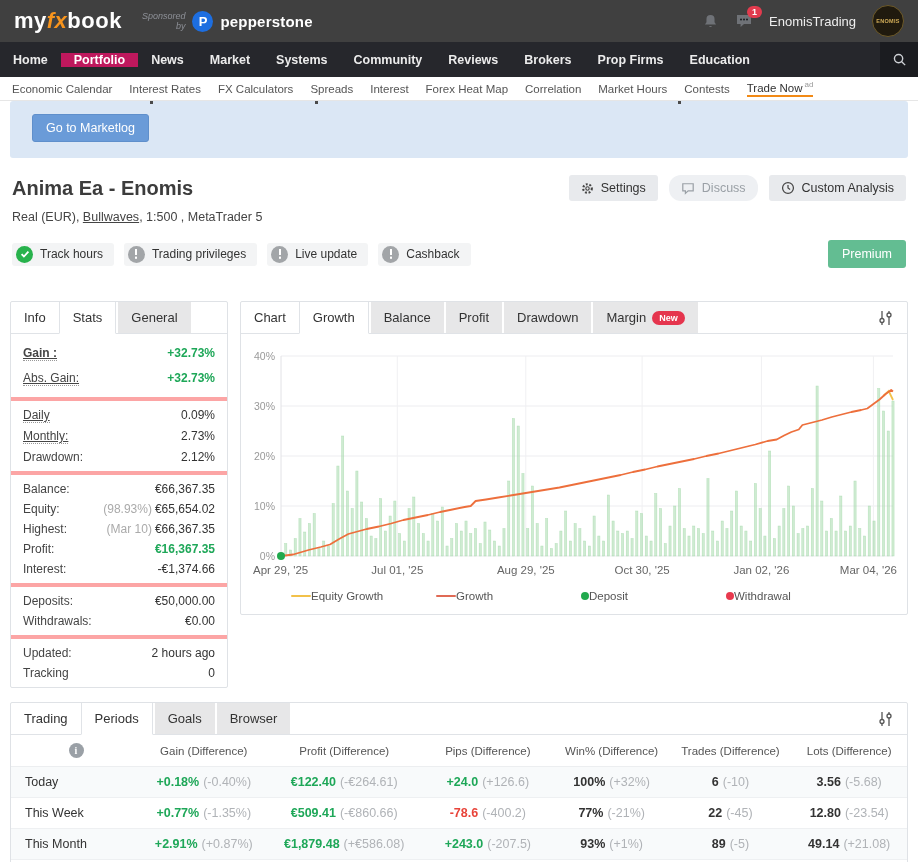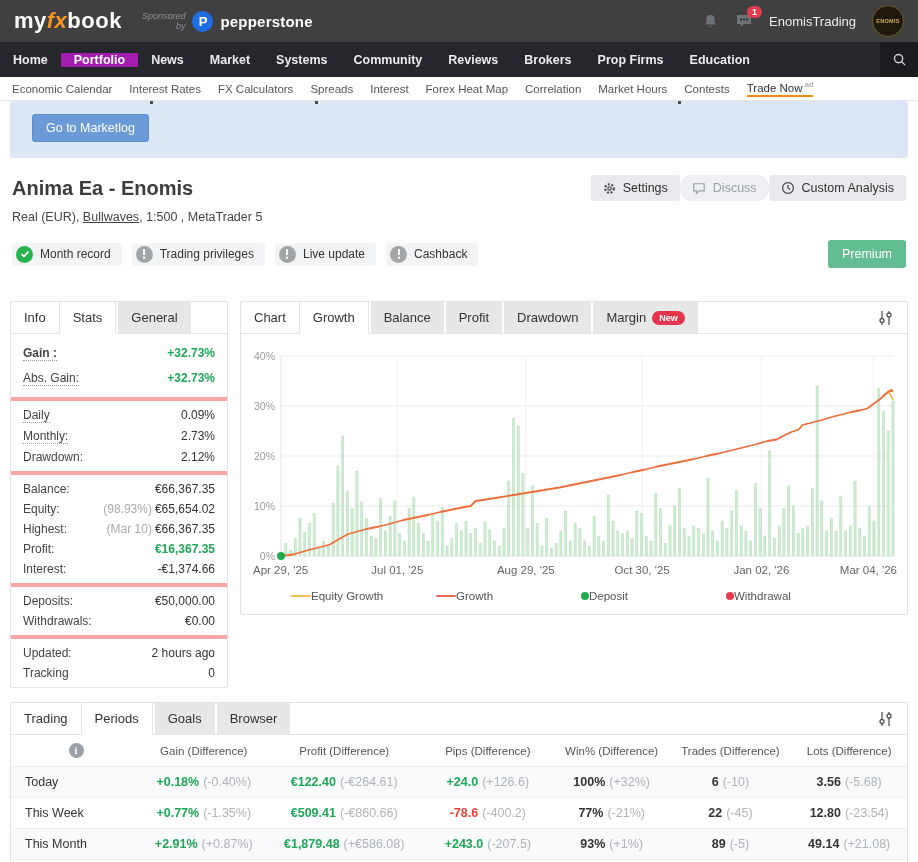--- a/index.html
+++ b/index.html
@@ -17,36 +17,36 @@
   .top-right{margin-left:auto;display:flex;align-items:center;gap:16px;}
   .icon-btn{position:relative;display:flex;align-items:center;}
   .badge-red{position:absolute;top:-7px;right:-9px;background:#e23b4e;color:#fff;font-size:9px;font-weight:700;
              border-radius:8px;padding:1px 5px;}
   .username{color:#eee;font-size:13px;}
   .avatar{width:30px;height:30px;border-radius:50%;background:#201a0e;border:1px solid #6d5a2a;
           color:#d4af5a;font-size:5.5px;font-weight:700;display:flex;align-items:center;justify-content:center;letter-spacing:.3px;}
   
   .nav{height:35px;background:#26272c;display:flex;align-items:stretch;}
   .nav-item{color:#ececec;font-size:12.5px;font-weight:700;padding:0 13px;display:flex;align-items:center;cursor:pointer;}
-  .nav-item.active{background:#a21caf;color:#fff;}
+  .nav-item.active{background:#be185d;color:#fff;}
   .nav-search{margin-left:auto;width:38px;background:#1b1c20;display:flex;align-items:center;justify-content:center;}
   
   .subnav{height:23px;background:#fff;border-bottom:1px solid #e6e6e6;display:flex;align-items:center;padding:0 12px;gap:17px;}
   .subnav-item{font-size:11.5px;color:#555;white-space:nowrap;}
   .subnav-item.active{color:#333;border-bottom:2px solid #f28a16;padding-bottom:2px;}
   .subnav-item sup{font-size:8px;color:#999;margin-left:2px;}
   
   .banner{margin:0 10px;height:57px;background:#dbe7f5;border-radius:3px;position:relative;overflow:hidden;}
   .banner .clipmark{position:absolute;top:0;width:3px;height:3px;background:#4a4a4a;}
   .banner-btn{position:absolute;left:22px;top:13px;background:#6a9bd8;border:1px solid #5f8fcb;color:#fff;
               font-size:12.5px;padding:6px 13px;border-radius:3px;cursor:pointer;font-family:inherit;}
   
   .title-row{margin:17px 12px 0 12px;display:flex;align-items:center;}
   .page-title{font-size:20px;font-weight:700;color:#3c3c3c;}
-  .actions{margin-left:auto;display:flex;}
+  .actions{margin-left:auto;display:flex;gap:11px;}
   .action-btn{display:flex;align-items:center;gap:7px;background:#e8eaed;border:none;border-radius:3px;
               padding:6px 12px;font-size:12.5px;color:#333;cursor:pointer;font-family:inherit;}
   .action-btn.muted{background:#eef0f3;color:#9aa0a6;border-radius:12px;}
   .subtitle{margin:9px 12px 0 12px;font-size:12.5px;color:#444;}
   .subtitle .lnk{text-decoration:underline;cursor:pointer;}
   
   .badge-row{margin:16px 12px 0 12px;display:flex;align-items:center;gap:10px;}
   .chip{display:inline-flex;align-items:center;gap:7px;background:#f3f4f5;border-radius:3px;padding:3px 11px 3px 4px;
         font-size:12px;color:#333;}
   .chip-ic{width:17px;height:17px;border-radius:50%;display:flex;align-items:center;justify-content:center;
@@ -66,21 +66,21 @@
   .tab.active{background:#fff;border-left:1px solid #e0e3e7;border-right:1px solid #e0e3e7;margin-bottom:-1px;
               border-bottom:1px solid #fff;}
   .new-badge{background:#e5354e;color:#fff;font-size:9px;font-weight:700;padding:2px 7px;border-radius:8px;}
   .sliders{margin-left:auto;display:flex;align-items:center;padding-right:12px;cursor:pointer;}
   
   .stats-sec{padding:4px 0;border-top:4px solid #fca5a5;}
   .stats-sec:first-child{border-top:none;padding:7px 0 6px 0;}
   .stat-row{display:flex;justify-content:space-between;align-items:baseline;padding:3px 12px;font-size:12px;}
   .stats-sec:first-child .stat-row{padding:5px 12px;}
   .stat-label{color:#444;}
-  .stat-label.dotted{border-bottom:1px dotted #999;}
+  .stat-label.dotted{border-bottom:1px dotted #999;text-decoration:underline;}
   .stat-label.bold{font-weight:700;}
   .stat-val{color:#333;text-align:right;}
   .stat-val .prefix{color:#aaa;margin-right:3px;}
   .stat-val.green{color:#1ea758;font-weight:700;}
   
   .chart-wrap{padding:8px 6px 0 6px;}
   .legend{display:grid;grid-template-columns:145px 145px 145px 145px;padding:6px 0 12px 50px;}
   .legend-item{display:flex;align-items:center;gap:0;font-size:11.5px;color:#555;}
   .sw-line{width:20px;height:2px;border-radius:1px;}
   .sw-dot{width:8px;height:8px;border-radius:50%;}
@@ -202,21 +202,21 @@
 <div class="subtitle"><span>Real (EUR), </span><span class="lnk">Bullwaves</span><span>, 1:500 , MetaTrader 5</span></div>
 
 <div class="badge-row">
   <span id="badges" style="display:flex;gap:10px;">
       <span class="chip">
         <span class="chip-ic green">
           <svg width="10" height="10" viewBox="0 0 10 10">
             <path d="M1.6 5.2l2.3 2.3 4.5-4.8" fill="none" stroke="#fff" stroke-width="1.8"></path>
           </svg>
         </span>
-        <span>Month record</span>
+        <span>Track hours</span>
       </span>
       <span class="chip">
         <span class="chip-ic gray">
           <svg width="4" height="10" viewBox="0 0 4 10">
             <rect x="1" y="0" width="2" height="6" fill="#fff"></rect>
             <rect x="1" y="7.6" width="2" height="2.2" fill="#fff"></rect>
           </svg>
         </span>
         <span>Trading privileges</span>
       </span>

